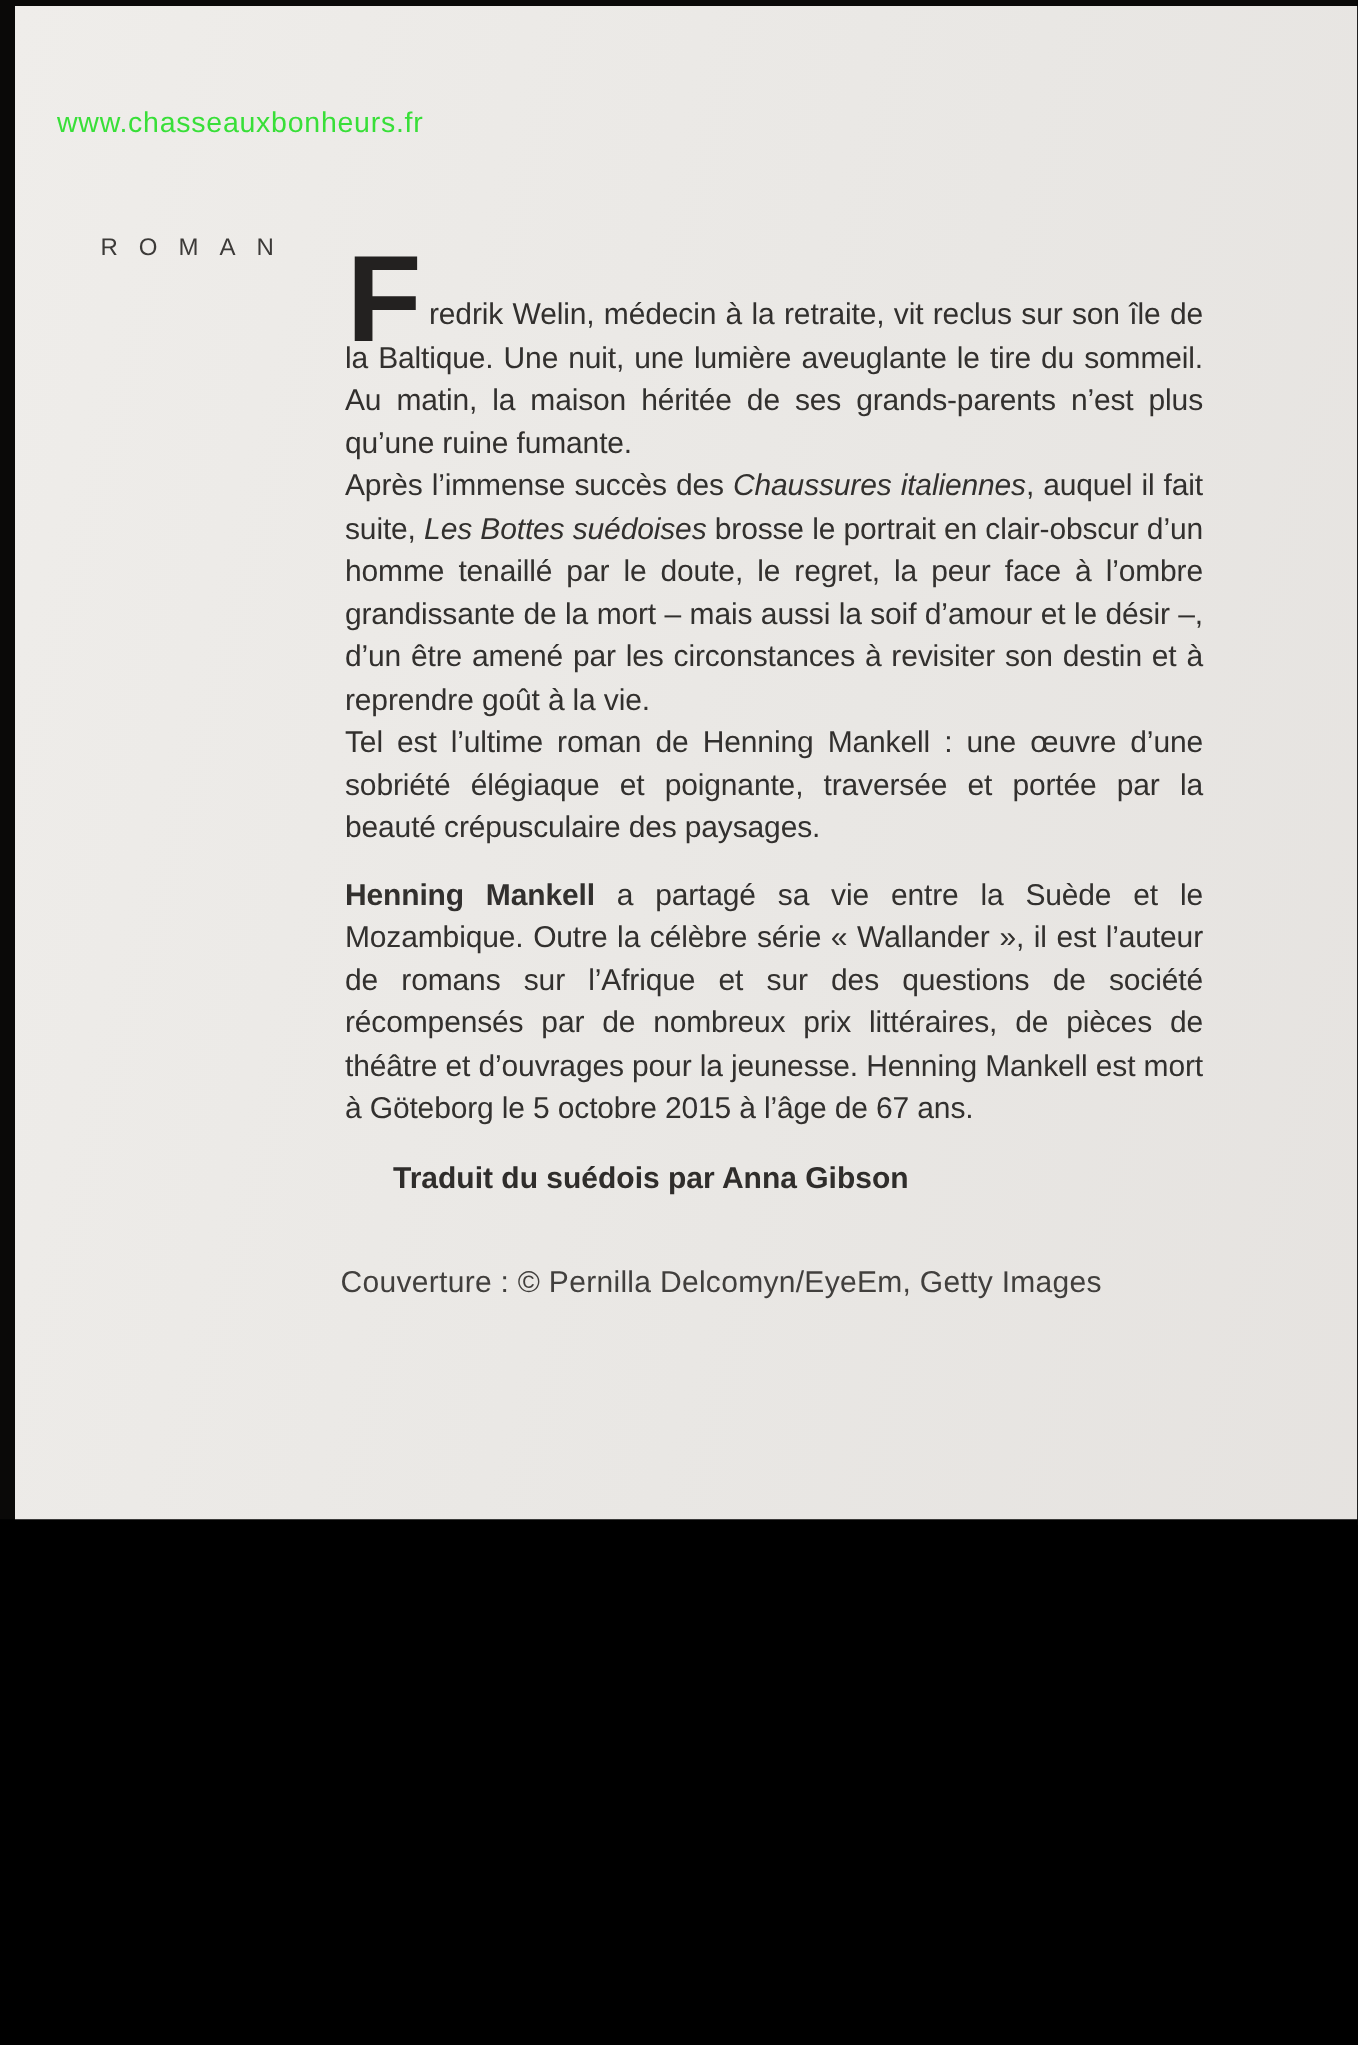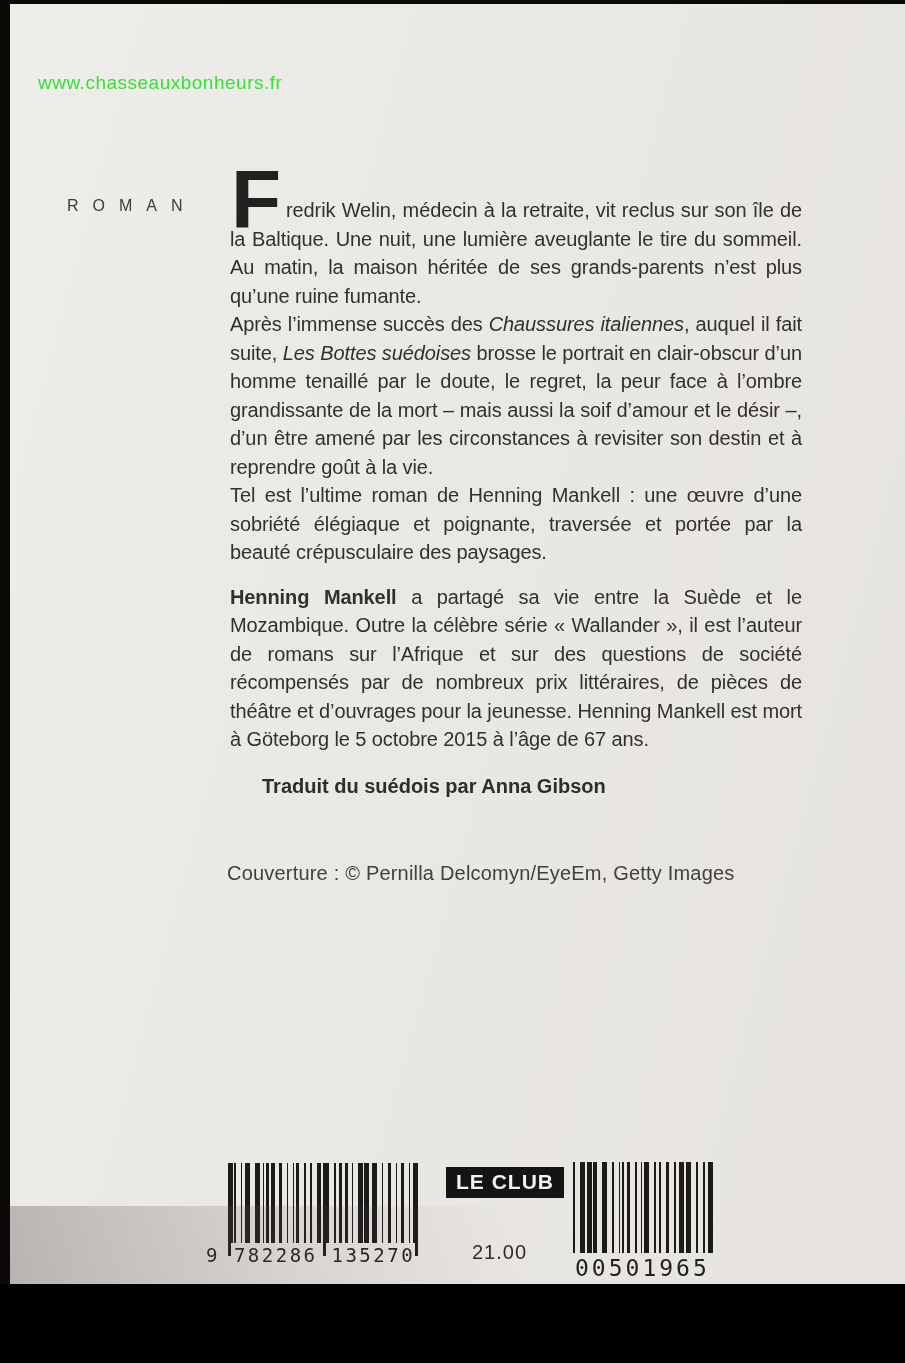--- a/index.html
+++ b/index.html
@@ -1,31 +1,31 @@
 <!DOCTYPE html>
 <html><head>
 <meta charset="utf-8">
 <style>
   html,body{margin:0;padding:0;background:#000;}
-  .page{position:relative;width:905px;height:1284px;background:#0a0908;overflow:hidden;
+  .page{position:relative;width:905px;height:1013px;background:#0a0908;overflow:hidden;
         font-family:"Liberation Sans",sans-serif;}
   .book{position:absolute;left:10px;top:4px;width:895px;height:1352px;
         background:linear-gradient(105deg,#efede a0%,#e9e7e4 55%,#e5e2df);
         background:linear-gradient(105deg,#efedea 0%,#e9e7e4 55%,#e5e2df 100%);}
   .shade{position:absolute;left:0;bottom:0;width:100%;height:150px;pointer-events:none;
         background:linear-gradient(75deg,rgba(98,82,86,.38) 0%,rgba(98,82,86,.14) 32%,rgba(255,255,255,0) 58%);}
   .watermark{position:absolute;left:28px;top:68px;font-size:19px;letter-spacing:.5px;}
-  .roman{position:absolute;left:57px;top:153px;font-size:16px;letter-spacing:14px;color:#3c3a38;margin-top:40px;}
+  .roman{position:absolute;left:57px;top:153px;font-size:16px;letter-spacing:14px;color:#3c3a38;}
   .column{position:absolute;left:220px;top:192px;width:572px;color:#32302e;}
   .body-par{margin:0;font-size:20px;line-height:28.5px;text-align:justify;letter-spacing:-0.1px;}
   .first{text-indent:56px;}
   .dropcap{position:absolute;left:1px;top:-34px;font-size:82px;line-height:76px;font-weight:700;color:#232120;}
   .bio{margin:16px 0 0;font-size:20px;line-height:28.5px;text-align:justify;letter-spacing:-0.1px;color:#32302e;}
   .translator{margin:21px 0 0 32px;font-size:20px;font-weight:700;color:#2f2d2b;}
-  .credit{margin:64px 0 0 -3px;font-size:20px;color:#413f3d;letter-spacing:.2px;}
+  .credit{margin:46px 0 0 -3px;font-size:20px;color:#413f3d;letter-spacing:.2px;}
   .bars{position:absolute;display:flex;align-items:stretch;}
   .bars i{display:block;flex-basis:0;}
   .bars i.bar{background:#1c1b1a;}
   .bars i.sp{background:transparent;}
   .bars .guard{position:absolute;width:3px;top:0;background:#1c1b1a;}
   .barcode-digits{position:absolute;font-family:"DejaVu Sans Mono",monospace;color:#22211f;}
   .digits-isbn{left:196px;top:1240px;font-size:19px;letter-spacing:2.5px;}
   .digits-club{left:565px;top:1251px;font-size:23px;letter-spacing:3px;}
   .badge{position:absolute;left:436px;top:1163px;padding:3px 10px 4px;font-size:21px;font-weight:700;
          letter-spacing:1px;}

